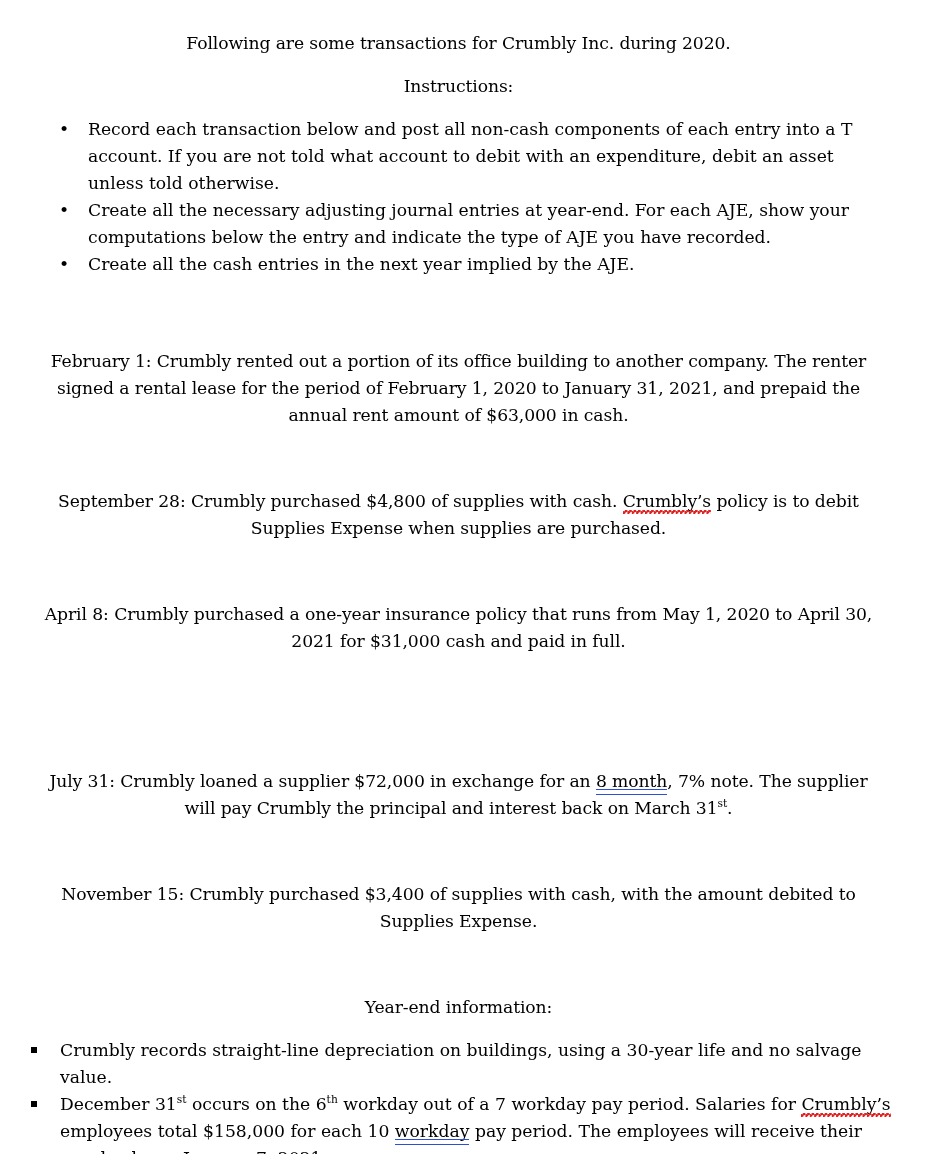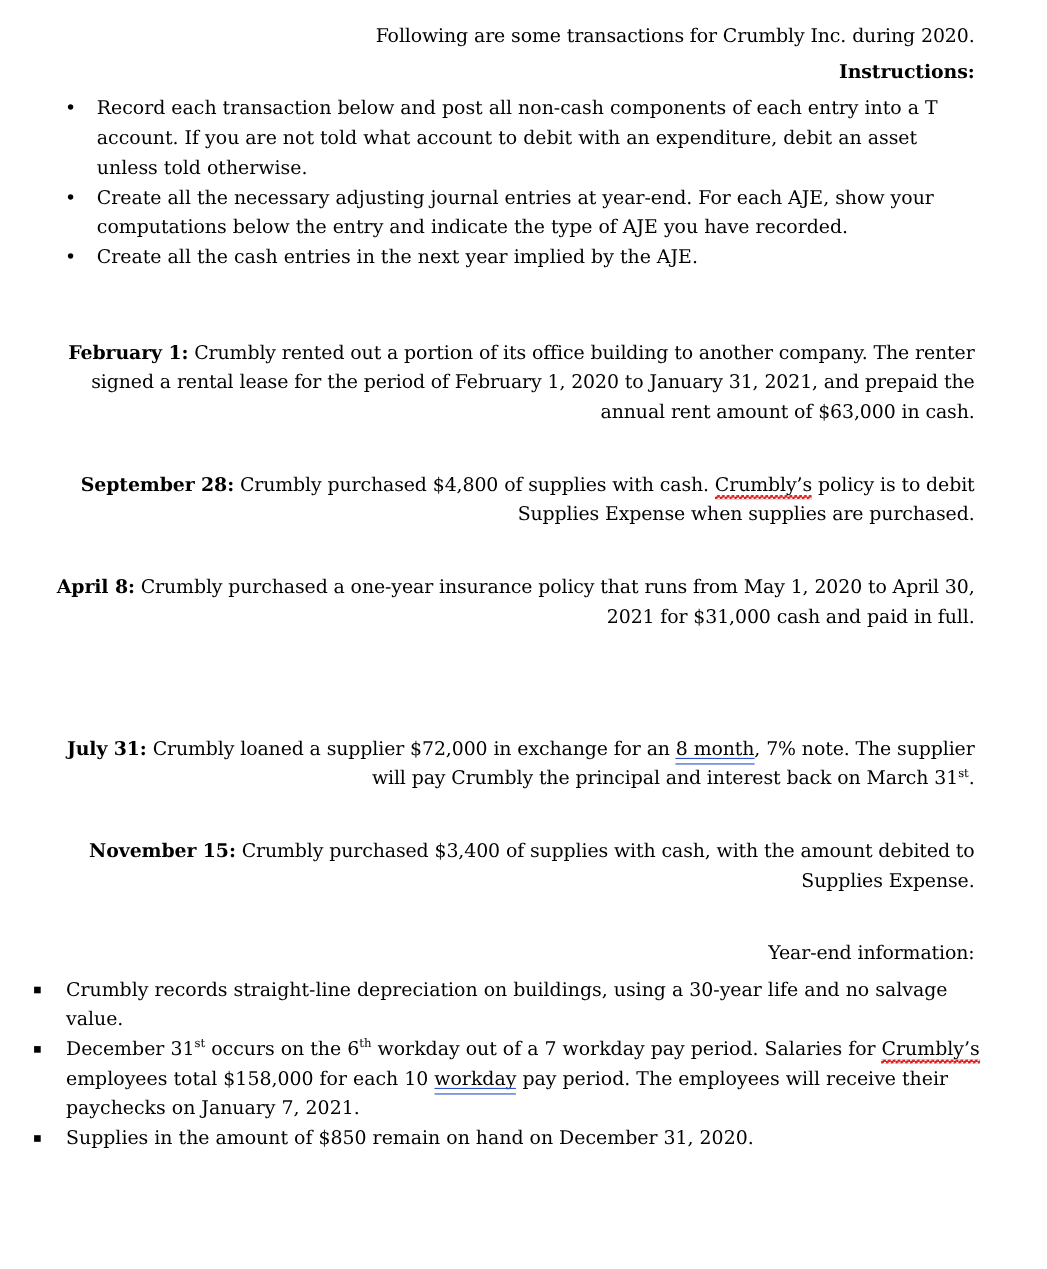--- a/index.html
+++ b/index.html
@@ -18,29 +18,29 @@
     position: relative;
     width: 952px;
     height: 1154px;
     background: #ffffff;
     padding: 14px 60px 0 25px;
     box-sizing: border-box;
   }
   .para {
     font-size: 17.2px;
     line-height: 27px;
-    margin: 6px;
-    text-align: right;
+    margin: 16px;
+    text-align: center;
     letter-spacing: -0.1px;
   }
   .gap {
     height: 27px;
   }
   b, .bold {
-    font-weight: bold;
+    font-weight: normal;
   }
   
   ul.round {
     list-style: none;
     margin: 0;
     padding: 0;
   }
   ul.round > li {
     position: relative;
     padding-left: 63px;

